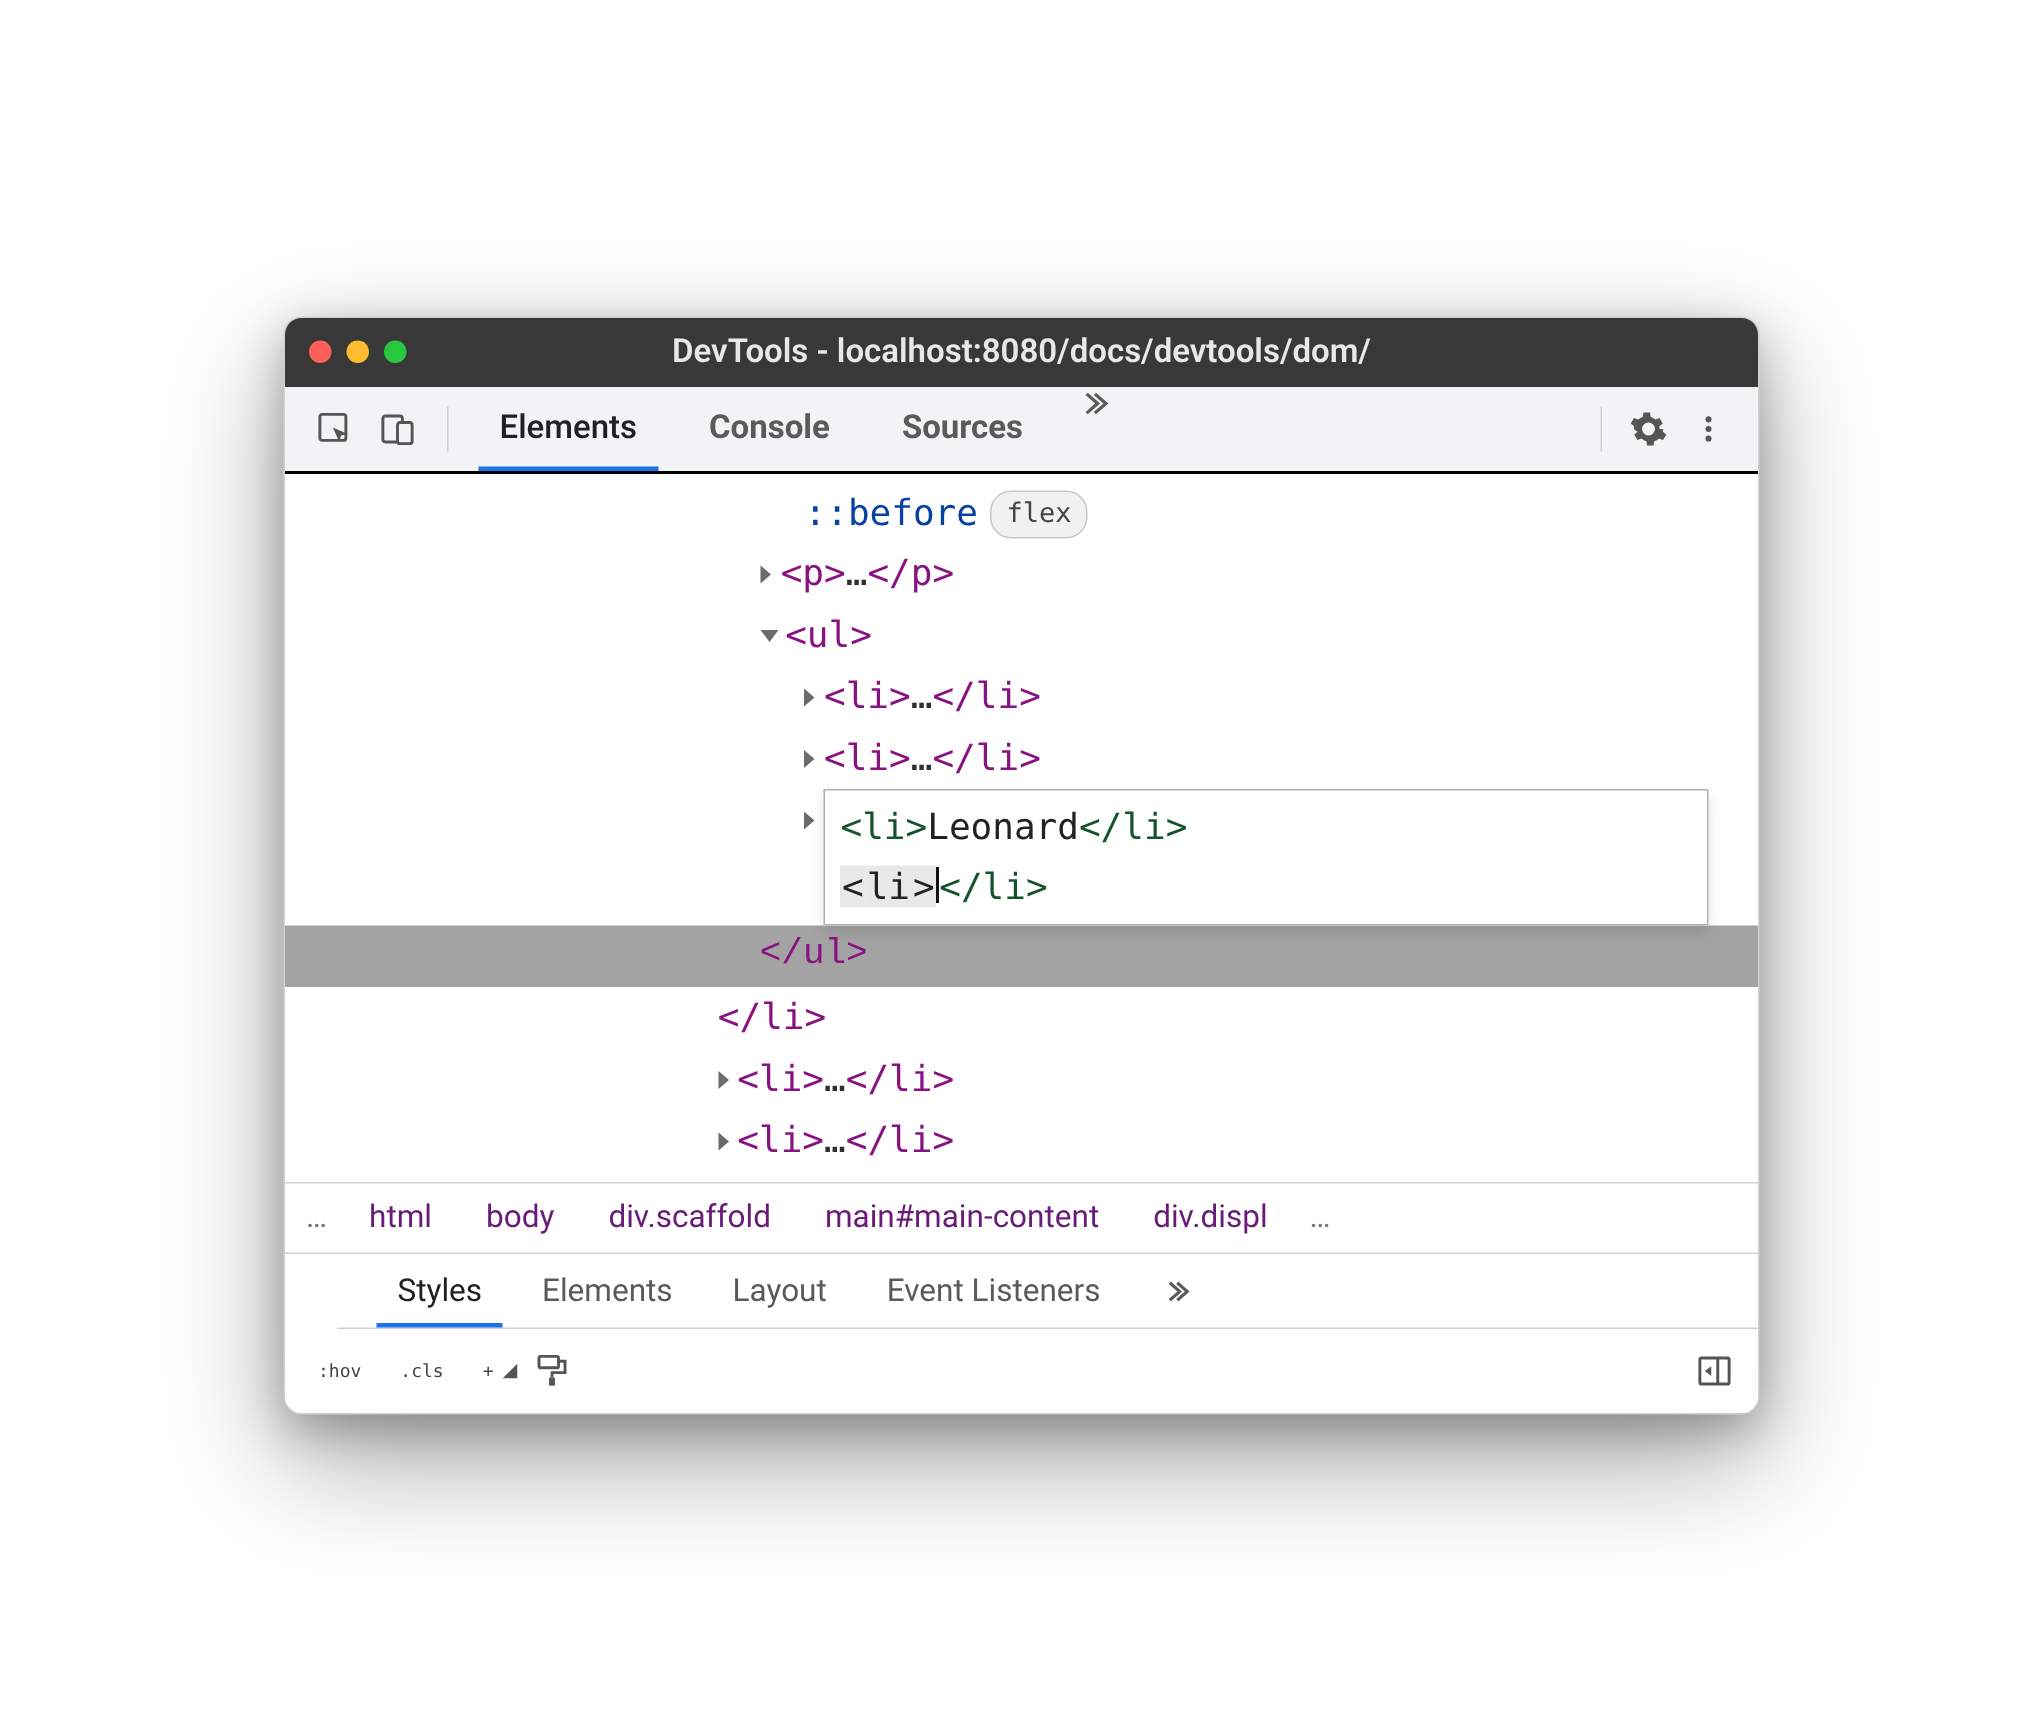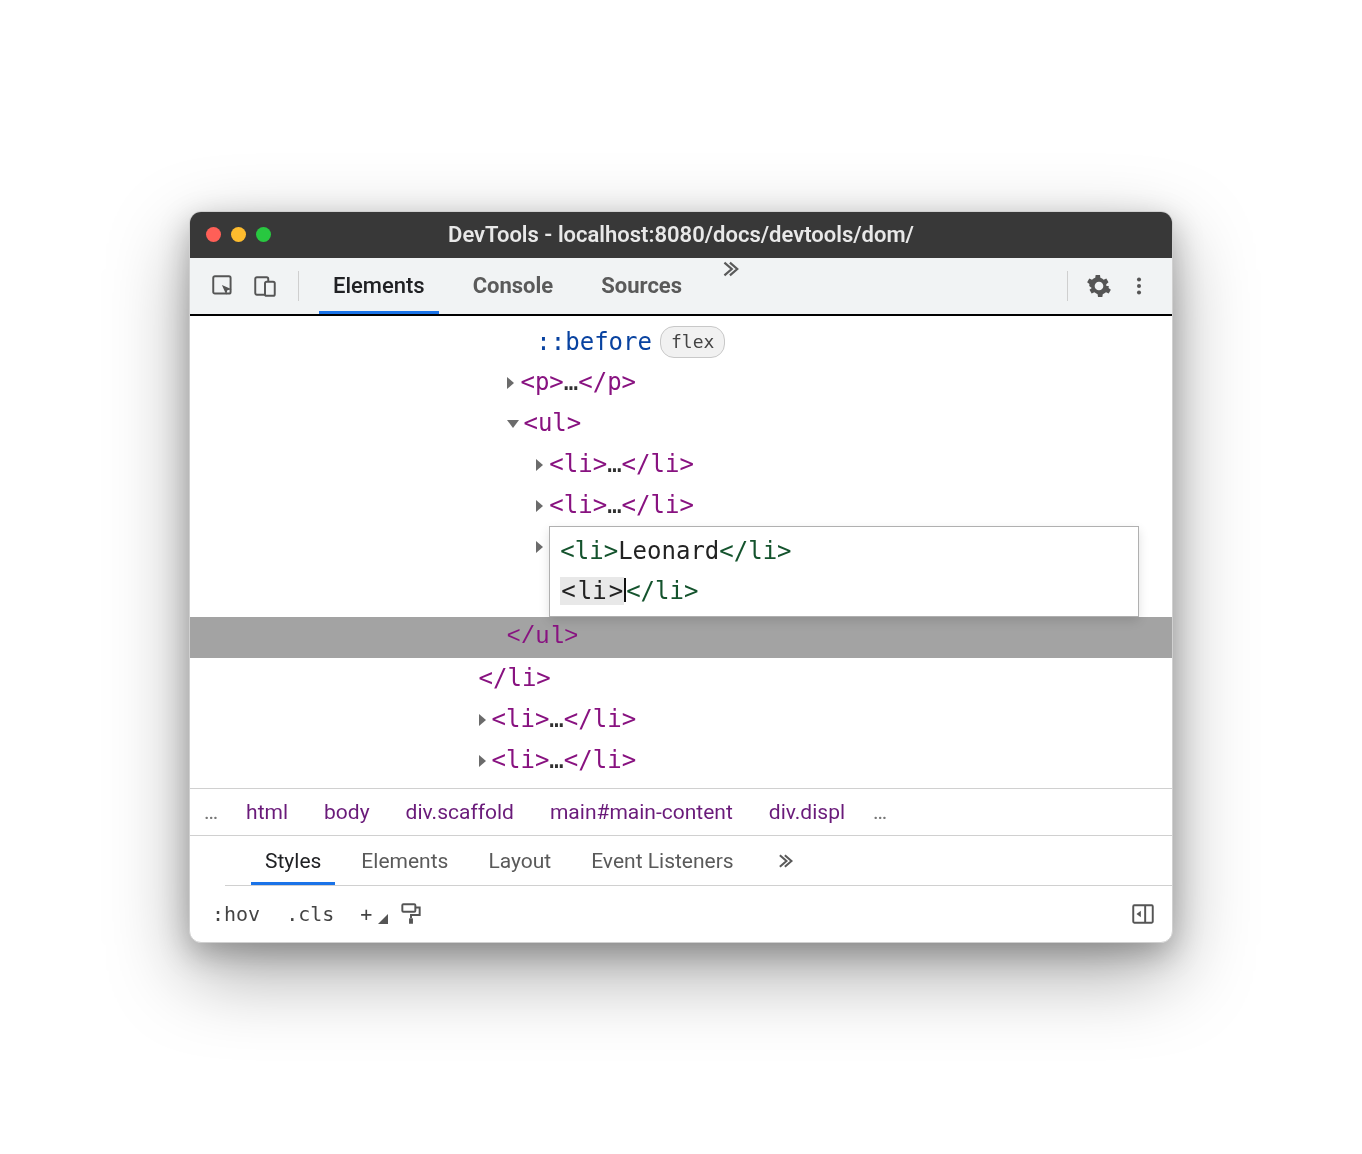--- a/index.html
+++ b/index.html
@@ -194,21 +194,21 @@
     height: 40px;
     border: 1px solid #d0d0d0;
     font-size: 20px;
     padding: 0 12px;
     color: #6a6a6a;
     outline: none;
     font-family: inherit;
   }
   .sbar-btn {
     font-family: "Menlo", monospace;
-    font-size: 20px;
+    font-size: 12px;
     color: #444;
     padding: 0 10px;
     cursor: pointer;
   }
   .sbar-iconbtn {
     width: 34px; height:34px;
     display:flex;align-items:center;justify-content:center;
     color:#555; cursor:pointer;
   }
   svg { display:block; }

